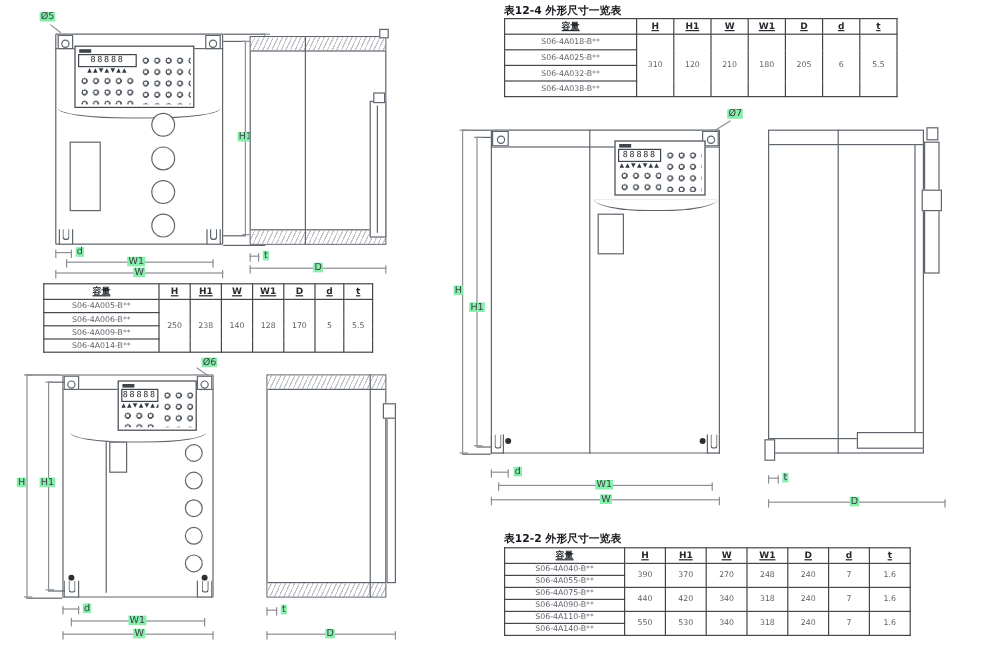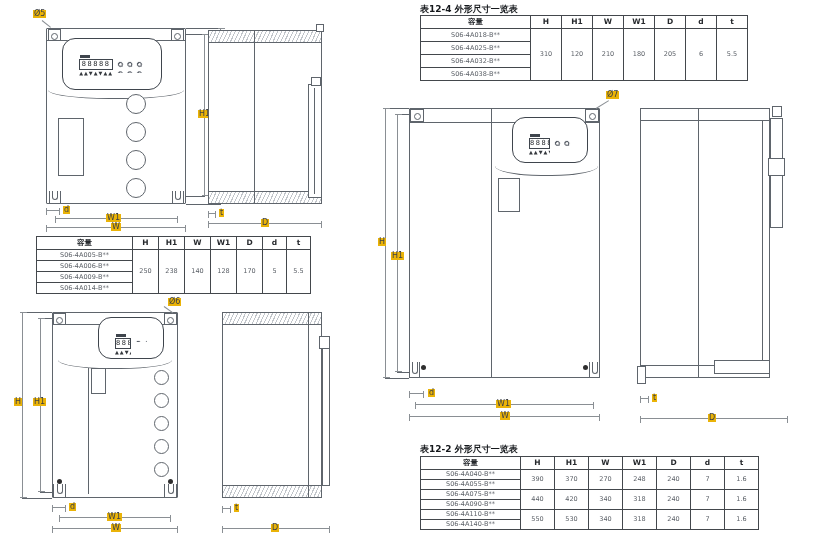--- a/index.html
+++ b/index.html
@@ -23,41 +23,41 @@
   .band-t{position:absolute;left:0;right:0;top:0;height:11px;border-bottom:1px solid #5f656c;}
   .band-b{position:absolute;left:0;right:0;bottom:0;height:11px;border-top:1px solid #5f656c;}
   .hatch{background:repeating-linear-gradient(115deg,#fff 0 2.5px,#c2c6cb 2.5px 3.5px);}
   
   .dl-h{position:absolute;border-top:1px solid #8a8f94;height:0;}
   .dl-h::before,.dl-h::after{content:"";position:absolute;top:-3.5px;height:7px;width:0;border-left:1px solid #8a8f94;}
   .dl-h::before{left:0;}.dl-h::after{right:0;}
   .dl-v{position:absolute;border-left:1px solid #8a8f94;width:0;}
   .dl-v::before,.dl-v::after{content:"";position:absolute;left:-3.5px;width:7px;height:0;border-top:1px solid #8a8f94;}
   .dl-v::before{top:0;}.dl-v::after{bottom:0;}
-  .dim-label{position:absolute;font-size:8px;line-height:8px;color:#3d4146;background:#eab308;padding:0 1px;white-space:nowrap;}
+  .dim-label{position:absolute;font-size:8px;line-height:8px;color:#3d4146;background:#86efac;padding:0 1px;white-space:nowrap;}
   .leader{position:absolute;border-top:1px solid #8a8f94;height:0;transform-origin:left center;}
   
-  .keypad{position:absolute;border:1.5px solid #3f454d;border-radius:13px;background:#fff;
-          display:flex;flex-direction:column;padding:16px;box-sizing:border-box;}
+  .keypad{position:absolute;border:1.5px solid #3f454d;border-radius:0;background:#fff;
+          display:flex;flex-direction:column;padding:2px;box-sizing:border-box;}
   .kp-chip{width:10px;height:3px;background:#3f454d;margin:0 0 1px 1px;flex:0 0 auto;}
   .kp-main{flex:1;display:flex;gap:2px;min-height:0;}
   .kp-left{flex:1.15;display:flex;flex-direction:column;min-width:0;}
   .kp-display{border:1px solid #3f454d;font-family:"DejaVu Sans Mono",monospace;font-size:7px;line-height:8px;
               letter-spacing:1.5px;color:#25282c;text-align:center;height:9px;overflow:hidden;flex:0 0 auto;}
   .kp-leds{font-size:5px;line-height:6px;letter-spacing:1px;color:#34383d;text-align:center;height:6px;overflow:hidden;flex:0 0 auto;}
   .dotgrid{flex:1;background-image:radial-gradient(circle at 4.5px 4.5px,#ffffff 0,#ffffff 1.3px,#4a505a 1.5px,#4a505a 2.4px,rgba(255,255,255,0) 2.7px);
            background-size:9.5px 9.5px;background-position:1px 1px;}
   .kp-right{flex:1;}
   
   .tblwrap{position:absolute;background:#fff;}
   .tbl-title{position:absolute;font-size:9px;font-weight:bold;color:#15181c;white-space:nowrap;}
   table.dim{border-collapse:collapse;table-layout:fixed;background:#fff;}
   table.dim th,table.dim td{border:1px solid #43474c;font-size:6.5px;line-height:1;color:#5a5f66;
       text-align:center;vertical-align:middle;padding:0;overflow:hidden;white-space:nowrap;box-sizing:border-box;}
-  table.dim th{color:#26292d;font-weight:bold;font-size:7.5px;height:13px;}
+  table.dim th{color:#26292d;font-weight:bold;font-size:7.5px;height:13px;text-decoration:underline;}
   .tbl-a tbody tr{height:11px;}
   .tbl-1 tbody tr{height:13px;}
   .tbl-1 th{height:14px;}
   .tbl-2 tbody tr{height:10px;}
   .tbl-2 th{height:12px;}
 </style>
 </head>
 <body>
 
 <div class="canvas">

